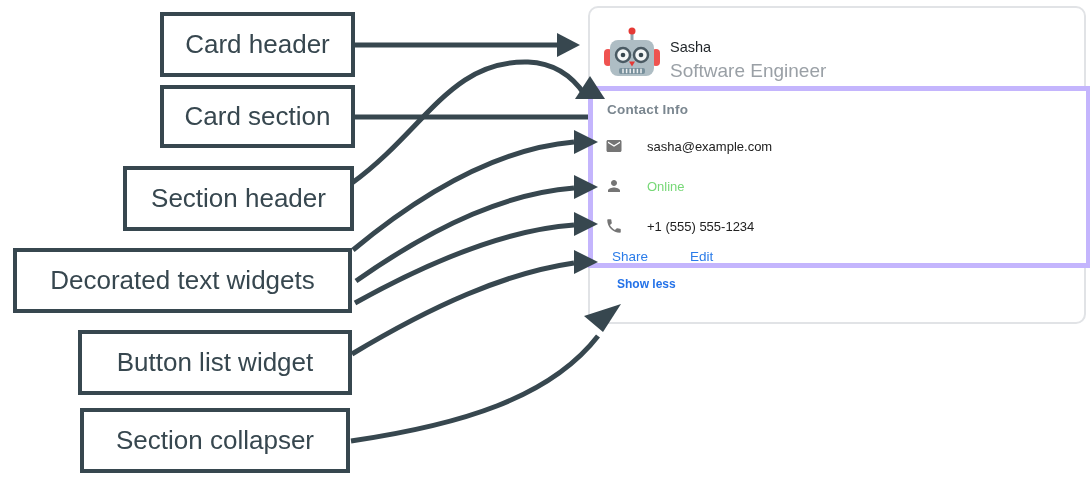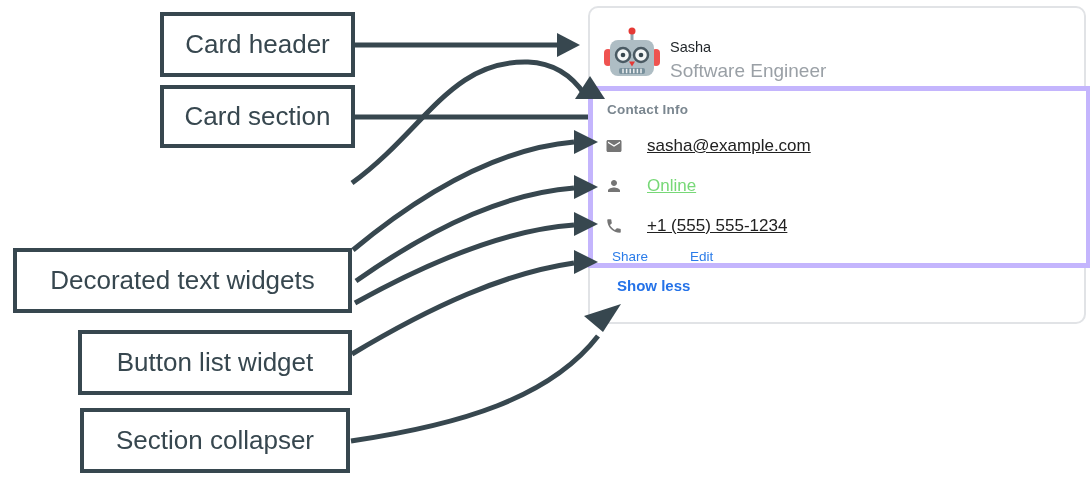--- a/index.html
+++ b/index.html
@@ -27,25 +27,25 @@
   .avatar{position:absolute;left:12px;top:4px;width:60px;height:60px;}
   .person-name{position:absolute;left:80px;top:19px;font-size:14.5px;font-weight:500;color:#1f2428;}
   .person-role{position:absolute;left:80px;top:40px;font-size:19px;color:#9aa0a6;}
   .card-section{
     position:absolute;left:588px;top:86px;width:503px;height:182px;box-sizing:border-box;
     border:5px solid #c4b5fd;background:#ffffff;z-index:2;
   }
   .section-title{position:absolute;left:14px;top:11px;font-size:13.5px;font-weight:700;color:#7a868f;letter-spacing:.2px;}
   .crow{position:absolute;left:12px;height:20px;display:flex;align-items:center;gap:24px;}
   .crow svg{width:18px;height:18px;flex:0 0 auto;}
-  .ctext{font-size:17px;color:#212121;text-decoration:underline;}
+  .ctext{font-size:13px;color:#212121;}
   .ctext.green{color:#77D877;}
   .btn-row{position:absolute;left:19px;top:158px;display:flex;gap:42px;}
   .link-btn{font-size:13.5px;font-weight:500;color:#2B7CE9;cursor:pointer;text-align:right;}
-  .collapser{position:absolute;left:24px;top:186px;font-size:15px;font-weight:700;color:#2472E8;cursor:pointer;}
+  .collapser{position:absolute;left:24px;top:186px;font-size:12px;font-weight:700;color:#2472E8;cursor:pointer;}
 </style>
 </head>
 <body>
 
 <div class="stage">
 
   <div class="card">
     <div class="card-header">
       <svg class="avatar" viewBox="0 0 60 60">
         <rect x="28.5" y="8" width="3" height="10" fill="#90a4ae"></rect>
@@ -124,17 +124,18 @@
 
     <path d="M352 354 C432 306 505 273 574 263"></path>
     <polygon points="598,262 574,250 574,274"></polygon>
 
     <path d="M351 441 C460 425 550 398 598 336"></path>
     <polygon points="621,304 584,316 603,332"></polygon>
   </svg>
 
   <div class="label-box" style="left:160px;top:12px;width:195px;height:65px;">Card header</div>
   <div class="label-box" style="left:160px;top:85px;width:195px;height:63px;">Card section</div>
+  <div class="label-box" style="left:123px;top:166px;width:231px;height:65px;">Section header</div>
   <div class="label-box" style="left:13px;top:248px;width:339px;height:65px;">Decorated text widgets</div>
   <div class="label-box" style="left:78px;top:330px;width:274px;height:65px;">Button list widget</div>
   <div class="label-box" style="left:80px;top:408px;width:270px;height:65px;">Section collapser</div>
 
 </div>
 
 </body></html>

